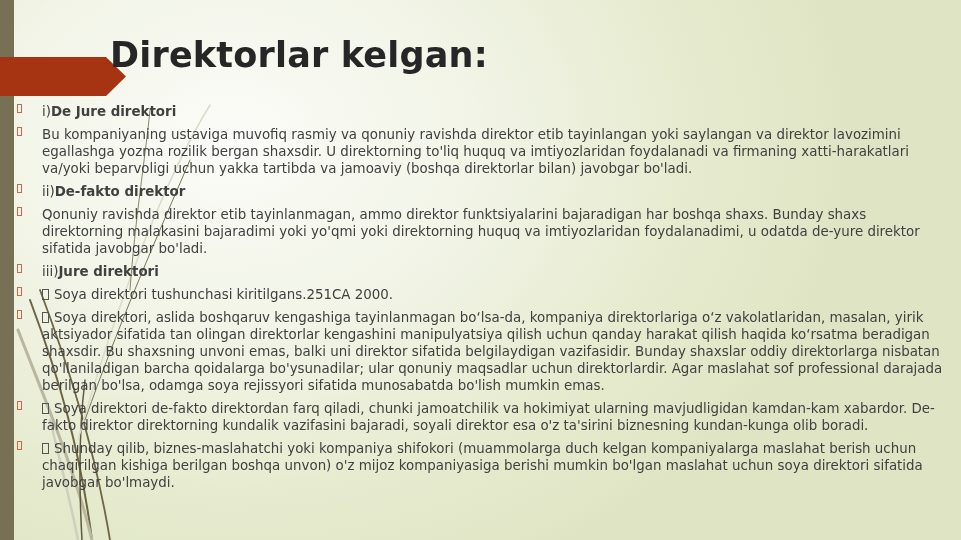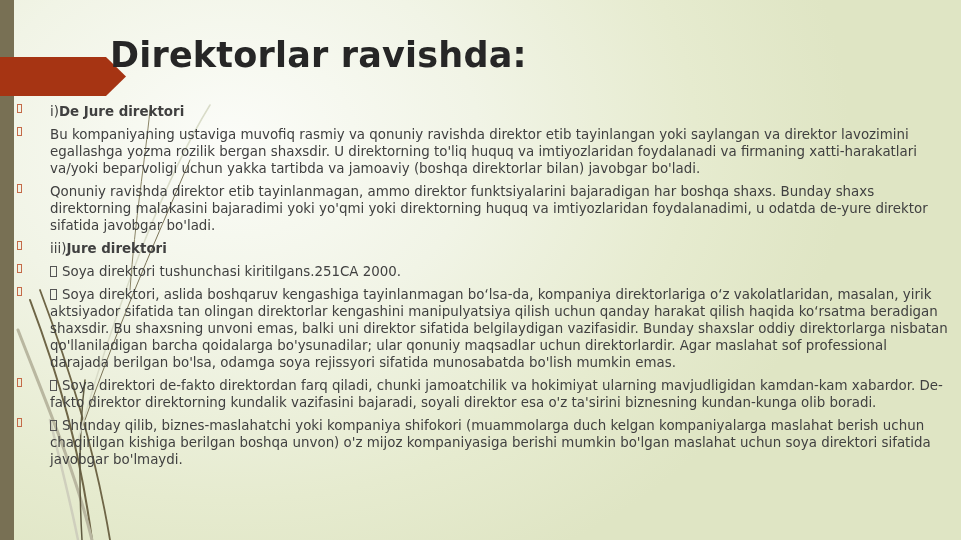--- a/index.html
+++ b/index.html
@@ -12,21 +12,21 @@
   .slide { position: absolute; left: 0; top: 0; width: 961px; height: 540px; }
   .left-bar { position: absolute; left: 0; top: 0; width: 14px; height: 540px; background: #787054; }
   .deco { position: absolute; left: 0; top: 0; width: 961px; height: 540px; pointer-events: none; }
   .title-arrow { position: absolute; left: 0; top: 57px; width: 126px; height: 39px; }
   .title {
     position: absolute; left: 110px; top: 33px; margin: 0;
     font-family: "DejaVu Sans", sans-serif; font-weight: bold;
     font-size: 35px; line-height: 44px; color: #262626; letter-spacing: 0.2px;
   }
   .content { position: absolute; left: 14px; top: 103px; width: 935px; }
-  .item { position: relative; padding-left: 36px; margin-bottom: 6px; font-size: 13.4px; line-height: 17px; color: #404040; }
+  .item { position: relative; padding-left: 28px; margin-bottom: 6px; font-size: 13.4px; line-height: 17px; color: #404040; }
   .item .bullet {
     position: absolute; left: 3px; top: 0px; width: 5px; height: 9px;
     border: 1px solid #c46a48; box-sizing: border-box; margin-top: 1px;
   }
   .item .text { display: block; }
   .item .prefix { font-weight: normal; }
   .item .heading { font-weight: bold; }
   .item .glyph {
     display: inline-block; width: 7px; height: 11px; border: 1px solid #555; box-sizing: border-box;
     vertical-align: -1px; margin-right: 5px;
@@ -48,30 +48,34 @@
       <path d="M210 105 C 170 170, 120 290, 78 440" stroke="#d9dcc8" stroke-width="1.5"></path>
       <path d="M150 110 C 145 160, 135 220, 130 290" stroke="#8a8466" stroke-width="1"></path>
       <path d="M190 160 C 160 230, 120 320, 85 420" stroke="#7a7356" stroke-width="1"></path>
     </g>
   </svg>
 
   <svg class="title-arrow" viewBox="0 0 126 39" xmlns="http://www.w3.org/2000/svg">
     <polygon points="0,0 106,0 126,19.5 106,39 0,39" fill="#a63413"></polygon>
   </svg>
 
-  <h1 class="title">Direktorlar ravishda:</h1>
+  <h1 class="title">Direktorlar kelgan:</h1>
 
   <div class="content">
     <div class="item">
       <span class="bullet"></span>
       <span class="text"><span class="prefix">i)</span><span class="heading">De Jure direktori</span></span>
     </div>
     <div class="item">
       <span class="bullet"></span>
       <span class="text">Bu kompaniyaning ustaviga muvofiq rasmiy va qonuniy ravishda direktor etib tayinlangan yoki saylangan va direktor lavozimini egallashga yozma rozilik bergan shaxsdir. U direktorning to'liq huquq va imtiyozlaridan foydalanadi va firmaning xatti-harakatlari va/yoki beparvoligi uchun yakka tartibda va jamoaviy (boshqa direktorlar bilan) javobgar bo'ladi.</span>
+    </div>
+    <div class="item">
+      <span class="bullet"></span>
+      <span class="text"><span class="prefix">ii)</span><span class="heading">De-fakto direktor</span></span>
     </div>
     <div class="item">
       <span class="bullet"></span>
       <span class="text">Qonuniy ravishda direktor etib tayinlanmagan, ammo direktor funktsiyalarini bajaradigan har boshqa shaxs. Bunday shaxs direktorning malakasini bajaradimi yoki yo'qmi yoki direktorning huquq va imtiyozlaridan foydalanadimi, u odatda de-yure direktor sifatida javobgar bo'ladi.</span>
     </div>
     <div class="item">
       <span class="bullet"></span>
       <span class="text"><span class="prefix">iii)</span><span class="heading">Jure direktori</span></span>
     </div>
     <div class="item">

